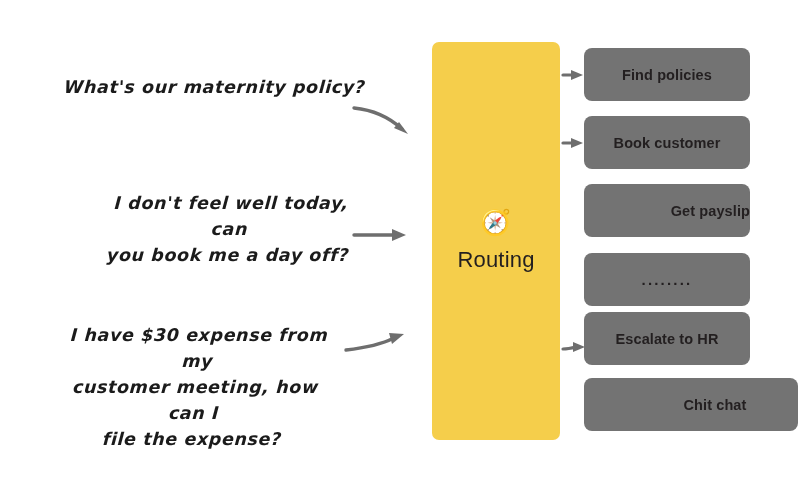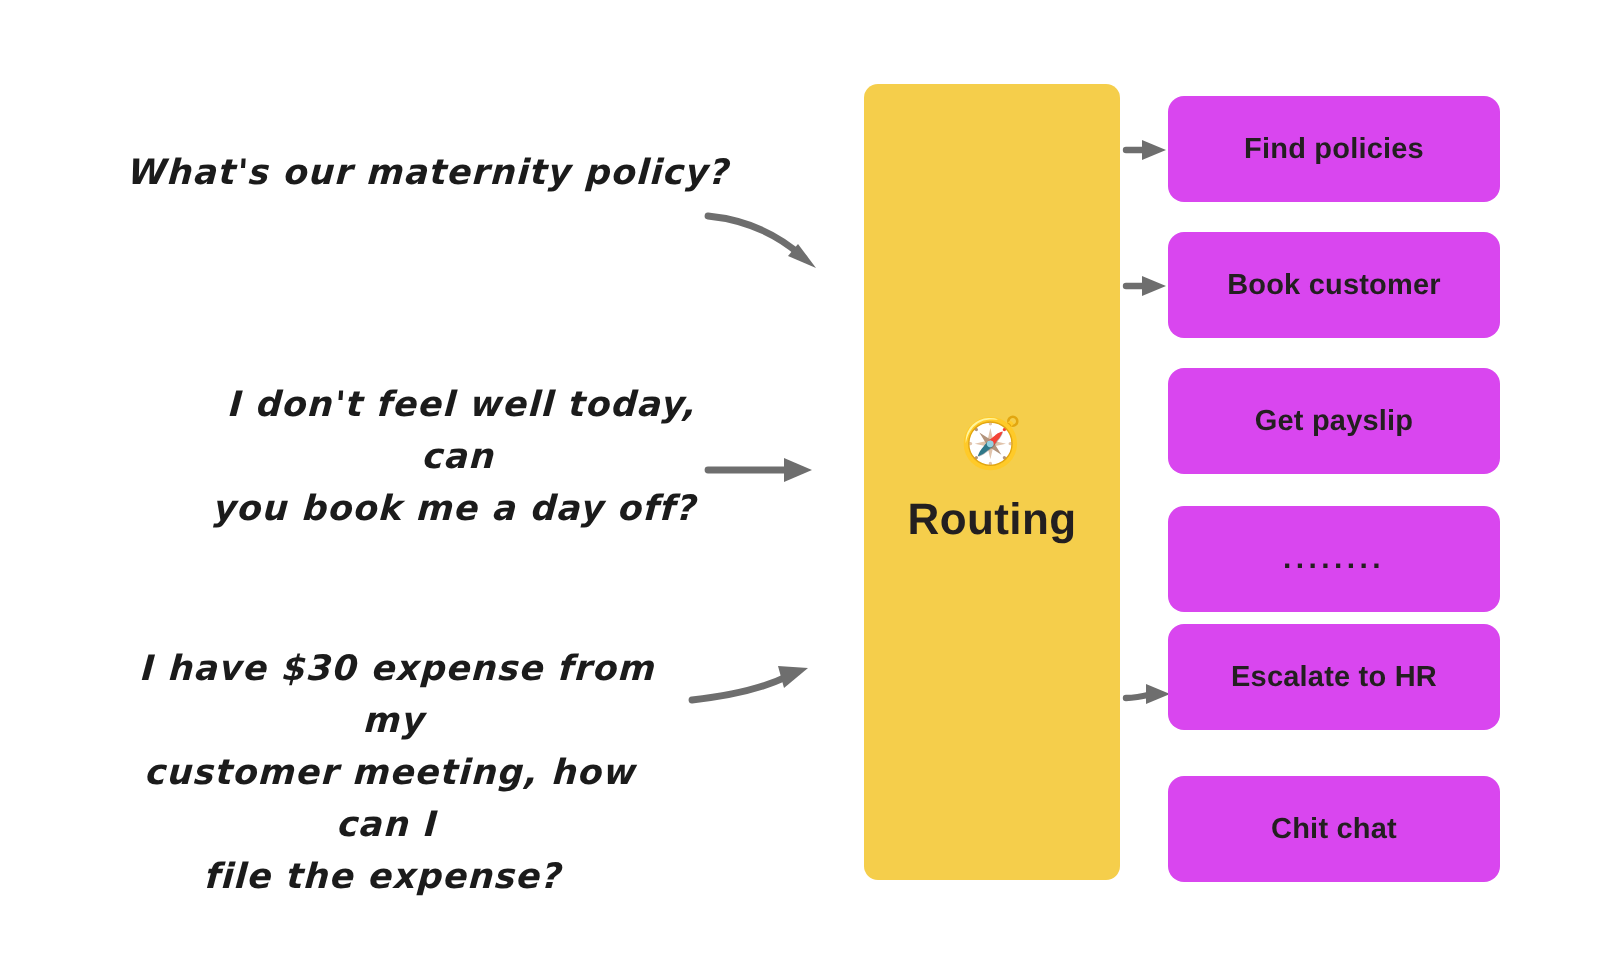--- a/index.html
+++ b/index.html
@@ -48,32 +48,32 @@
     align-items: center;
     justify-content: center;
   }
   #routing-icon {
     font-size: 25px;
     line-height: 1;
     margin-bottom: 12px;
   }
   #routing-label {
     font-size: 22px;
-    font-weight: bold;
+    font-weight: normal;
     color: #231F20;
     letter-spacing: 0.2px;
   }
 
   
   .intent-box {
     position: absolute;
     left: 584px;
     width: 166px;
     height: 53px;
-    background: #d946ef;
+    background: #737373;
     border-radius: 8px;
     display: flex;
     align-items: center;
     justify-content: center;
   }
   .intent-label {
     font-size: 14.5px;
     font-weight: bold;
     color: #231F20;
     letter-spacing: 0.1px;
@@ -147,29 +147,29 @@
   </svg>
 
   <div class="intent-box" style="top:48px;">
     <span class="intent-label">Find policies</span>
   </div>
 
   <div class="intent-box" style="top:116px;">
     <span class="intent-label">Book customer</span>
   </div>
 
-  <div class="intent-box" style="top:184px;">
+  <div class="intent-box" style="top:184px;justify-content:flex-end;">
     <span class="intent-label">Get payslip</span>
   </div>
 
   <div class="intent-box" style="top:253px;">
     <span class="intent-label dots">........</span>
   </div>
 
   <div class="intent-box" style="top:312px;">
     <span class="intent-label">Escalate to HR</span>
   </div>
 
-  <div class="intent-box" style="top:388px;">
+  <div class="intent-box" style="top:378px;padding-left:48px;">
     <span class="intent-label">Chit chat</span>
   </div>
 
 </div>
 
 </body></html>

